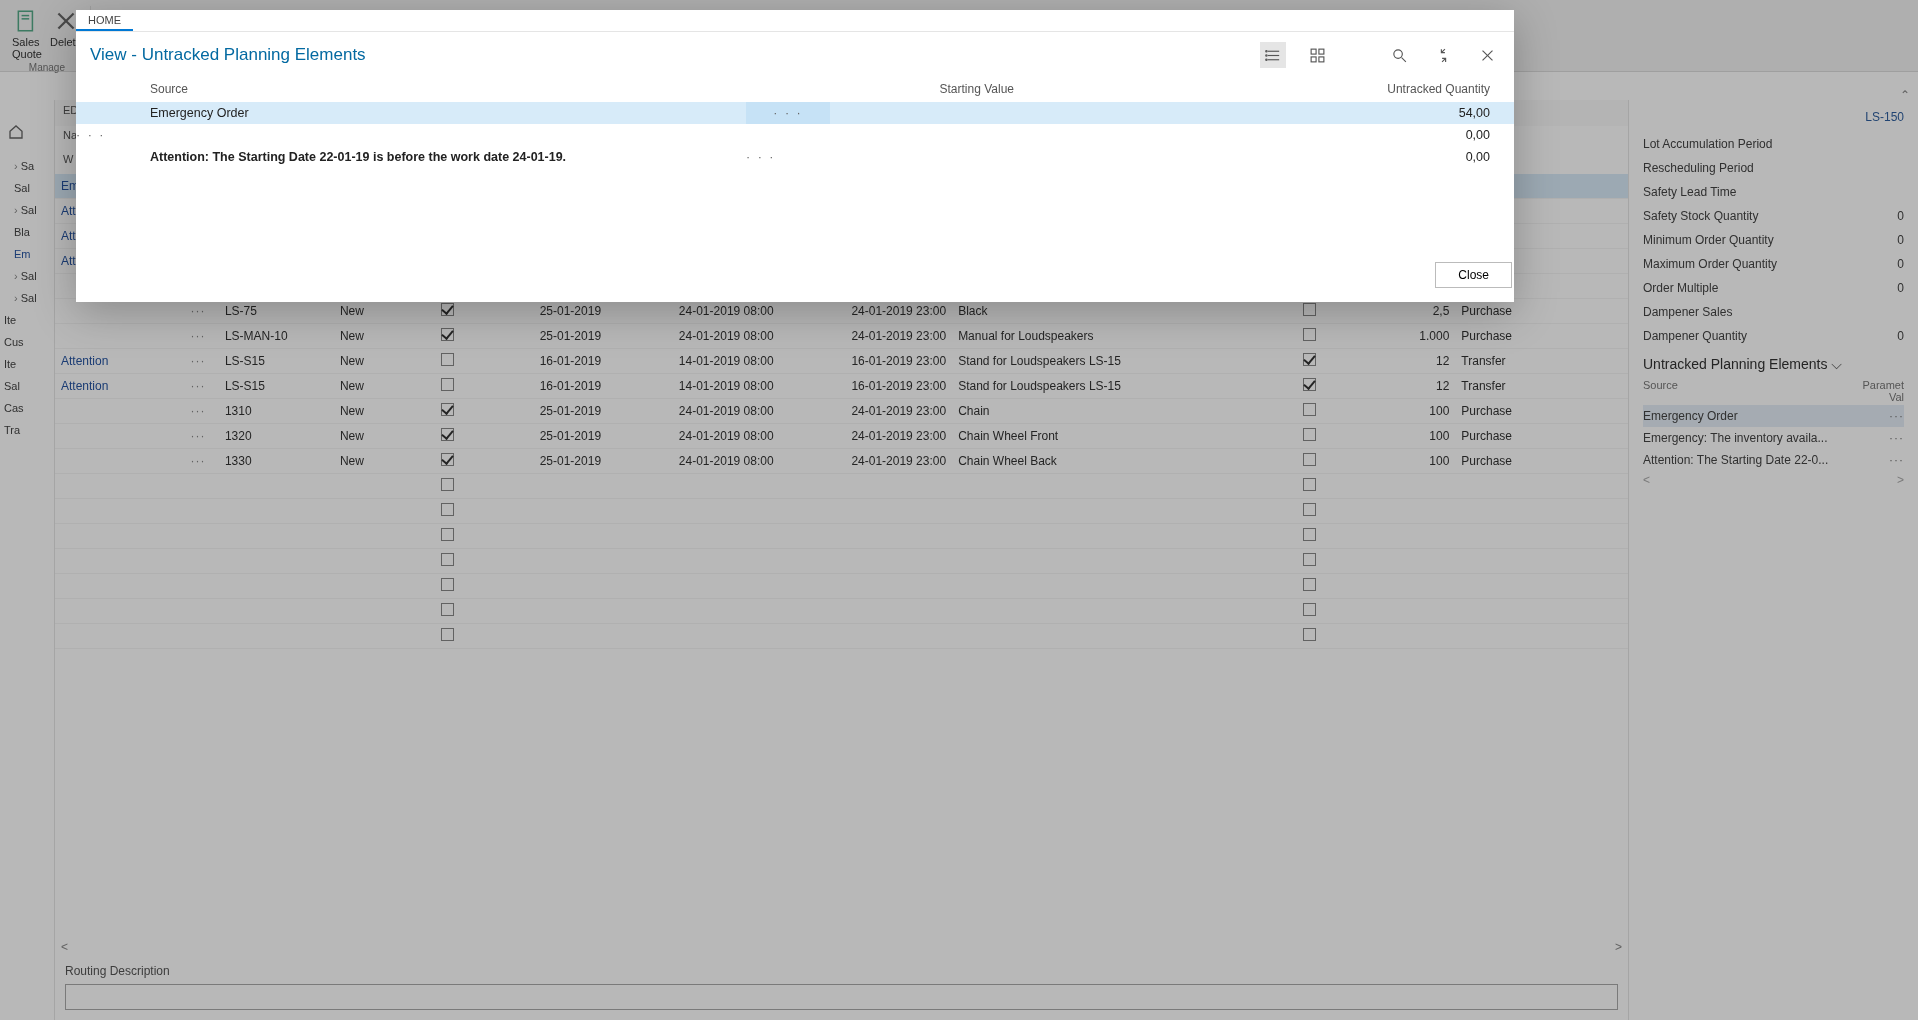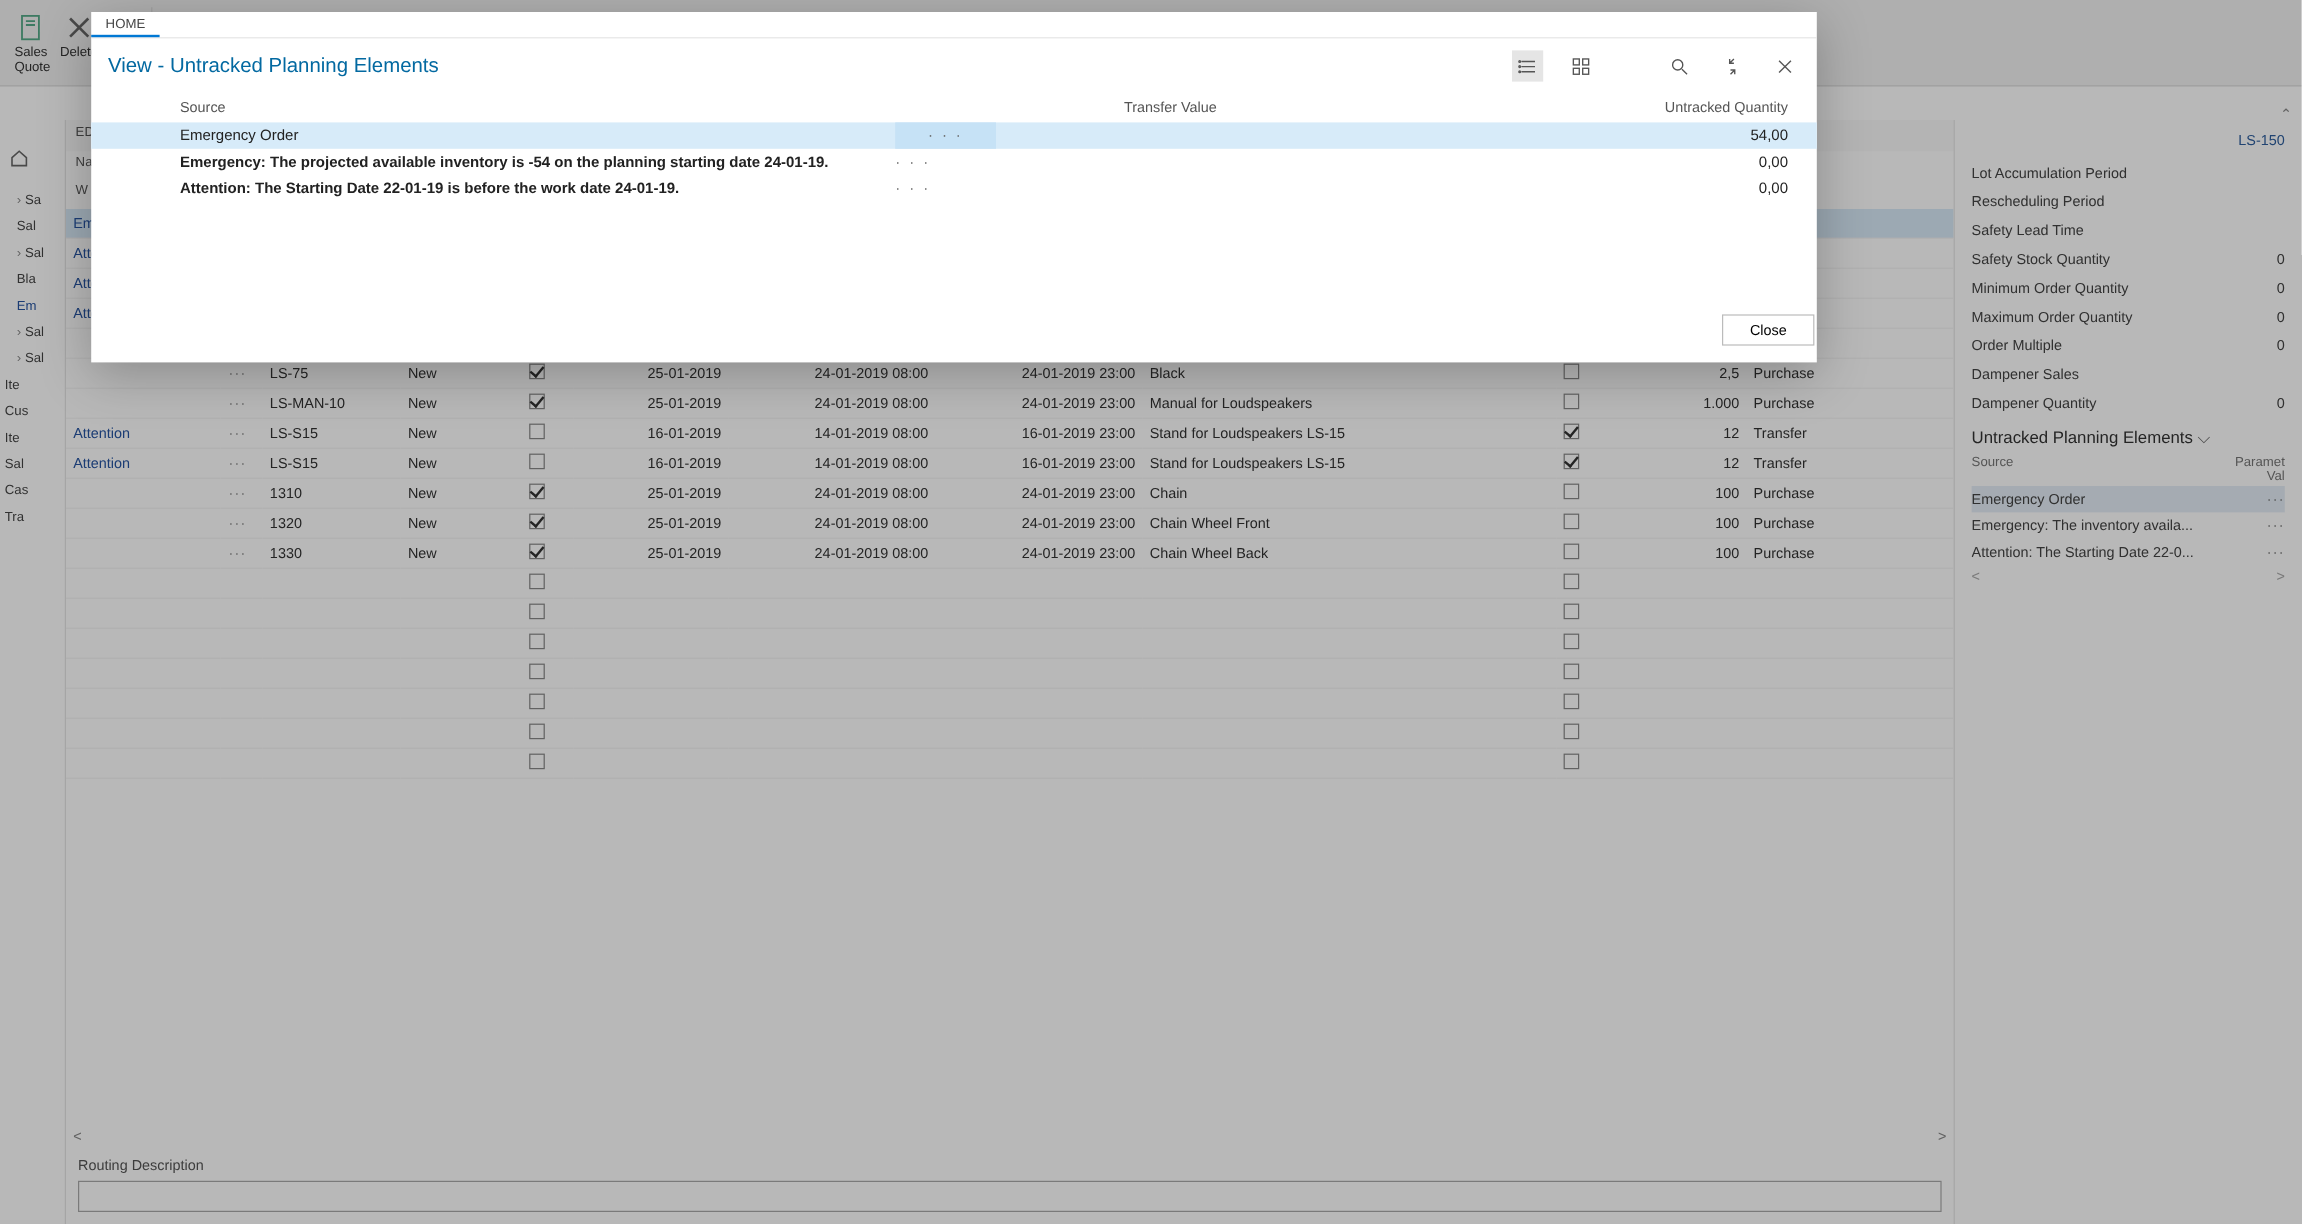--- a/index.html
+++ b/index.html
@@ -8,21 +8,21 @@
 
 .backdrop { position: absolute; inset: 0; background: #fff; }
 .backdrop .overlay-dim { position: absolute; inset: 0; background: rgba(0,0,0,0.28); z-index: 50; }
 .ribbon-top { height: 26px; background:#f4f4f4; border-bottom:1px solid #ddd; display:flex; align-items:center; gap:6px; }
 .ribbon-tab { font-size:11px; padding:4px 10px; color:#444; }
 .ribbon-tab.home { background:#fff; }
 .ribbon-icons-right { position:absolute; right:14px; top:6px; display:flex; gap:20px; }
 .ribbon-icons-right svg { width:24px; height:24px; stroke:#888; fill:none; stroke-width:1.2; }
 
 .ribbon-main { height:72px; background:#f3f3f3; border-bottom:1px solid #ddd; display:flex; align-items:flex-start; padding:6px 4px; }
-.ribbon-group { display:flex; flex-direction:row; align-items:center; padding:0 6px; border-right:1px solid #ddd; height:100%; }
+.ribbon-group { display:flex; flex-direction:column; align-items:center; padding:0 6px; border-right:1px solid #ddd; height:100%; }
 .ribbon-btn { display:flex; flex-direction:column; align-items:center; gap:2px; font-size:11px; color:#333; padding:2px 2px; }
 .ribbon-group-label { font-size:10px; color:#777; margin-top:auto; }
 .collapse-caret { position:absolute; right:8px; top:88px; font-size:12px; color:#888; }
 
 .content-row { position:absolute; top:100px; left:0; right:0; bottom:0; display:flex; }
 .left-nav { width:55px; border-right:1px solid #e5e5e5; padding:24px 4px; font-size:11px; color:#444; display:flex; flex-direction:column; gap:10px; }
 .left-nav .home-ic { margin:0 0 8px 4px; }
 .left-nav div { white-space:nowrap; cursor:pointer; }
 .left-nav .indent { padding-left:10px; }
 .left-nav .caret::before { content:"› "; color:#888; }
@@ -561,32 +561,31 @@
             <line x1="5" y1="5" x2="19" y2="19"></line>
             <line x1="19" y1="5" x2="5" y2="19"></line>
           </svg>
         </span>
     </div>
   </div>
 
   <div class="modal-body">
     <div class="mhead">
       <div class="c1">Source</div>
-      <div class="c2" style="text-align:right; padding-right:240px;">Transfer Value</div>
+      <div class="c2" style="text-align:right; padding-right:240px;">Starting Value</div>
       <div class="c3">Untracked Quantity</div>
     </div>
     <div id="modal-rows">
         <div class="mrow sel">
           <div class="c1">Emergency Order</div>
           <div class="c2a"><span class="dots2">· · ·</span></div>
           <div class="c2"></div>
           <div class="c3">54,00</div>
         </div>
         <div class="mrow bold plain">
-          <div class="c1">Emergency: The projected available inventory is -54 on the planning starting date 24-01-19.</div>
           <div class="c2"><span class="dots2">· · ·</span></div>
           <div class="c2"></div>
           <div class="c3">0,00</div>
         </div>
         <div class="mrow bold plain">
           <div class="c1">Attention: The Starting Date 22-01-19 is before the work date 24-01-19.</div>
           <div class="c2"><span class="dots2">· · ·</span></div>
           <div class="c2"></div>
           <div class="c3">0,00</div>
         </div>

